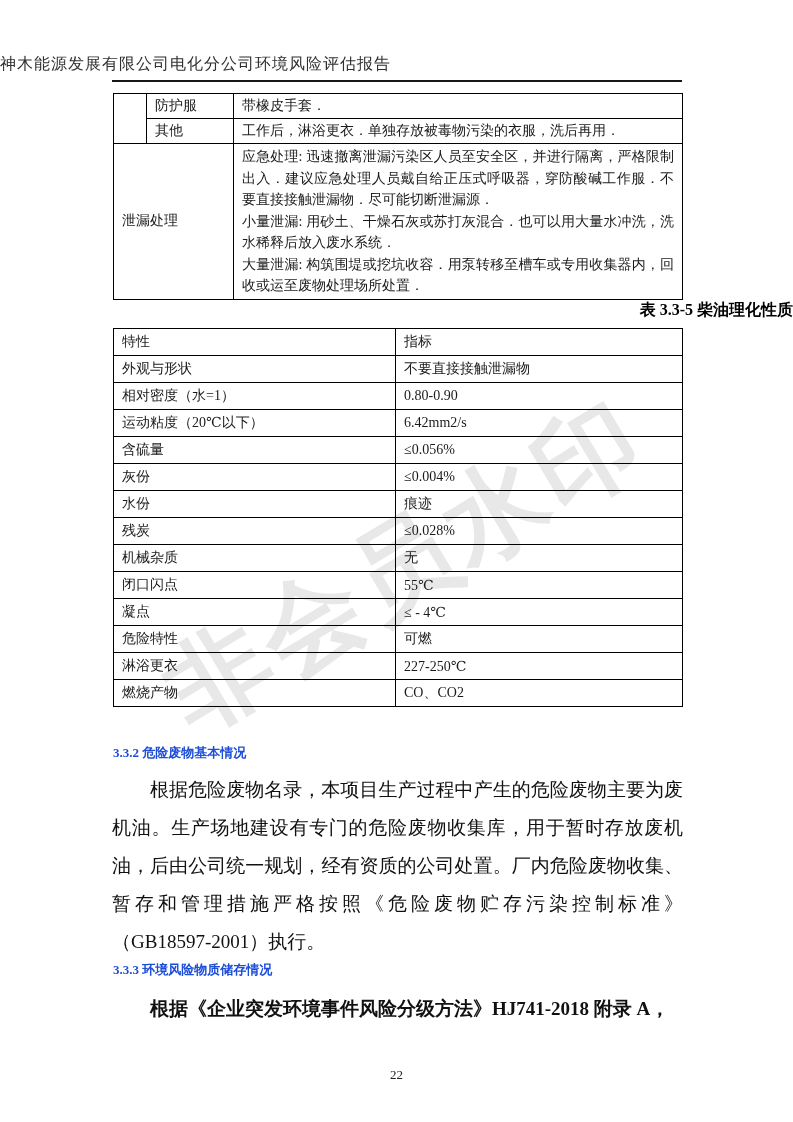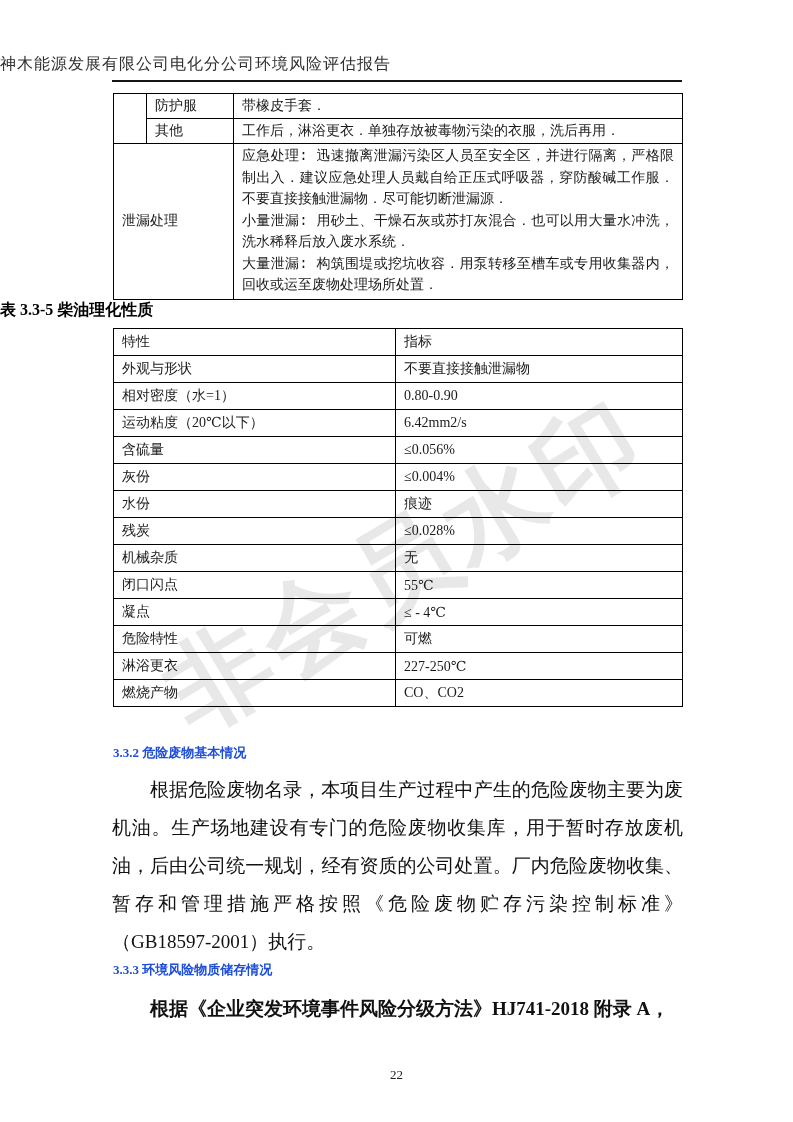--- a/index.html
+++ b/index.html
@@ -34,30 +34,30 @@
   }
   .header-rule {
     position:absolute; top:80px; left:112px; width:570px;
     border-top:2px solid #161616; height:0;
   }
 
   table { border-collapse:collapse; table-layout:fixed; background:transparent; }
   td { border:1px solid #000; font-size:14px; vertical-align:middle; overflow:hidden; }
 
   .prot-table { position:absolute; left:113px; top:93px; width:569px; }
-  .prot-table td { padding:2px 8px;font-family:Liberation Mono, monospace; }
+  .prot-table td { padding:2px 8px; }
   .prot-table .r1 { height:25px; }
   .prot-table .r2 { height:25px; }
   .prot-table .r3 { height:152px; }
   .prot-table .leak-content { padding:2px 8px; vertical-align:middle; }
   .prot-table .leak-content p { margin:0; line-height:21.5px; text-align:justify; }
 
   .diesel-title {
     position:absolute; top:300px; left:0; width:100%;
-    text-align:left; font-weight:bold; font-size:16px; color:#000;
+    text-align:right; font-weight:bold; font-size:16px; color:#000;
   }
   .diesel-table { position:absolute; left:113px; top:328px; width:569px; }
   .diesel-table td { padding:0 8px; height:26px; }
   .diesel-table col.c1 { width:282px; }
   .diesel-table col.c2 { width:287px; }
 
   .section-heading {
     position:absolute; left:113px;
     font-size:13px; font-weight:bold; color:#1d4ed8;
     white-space:nowrap;

